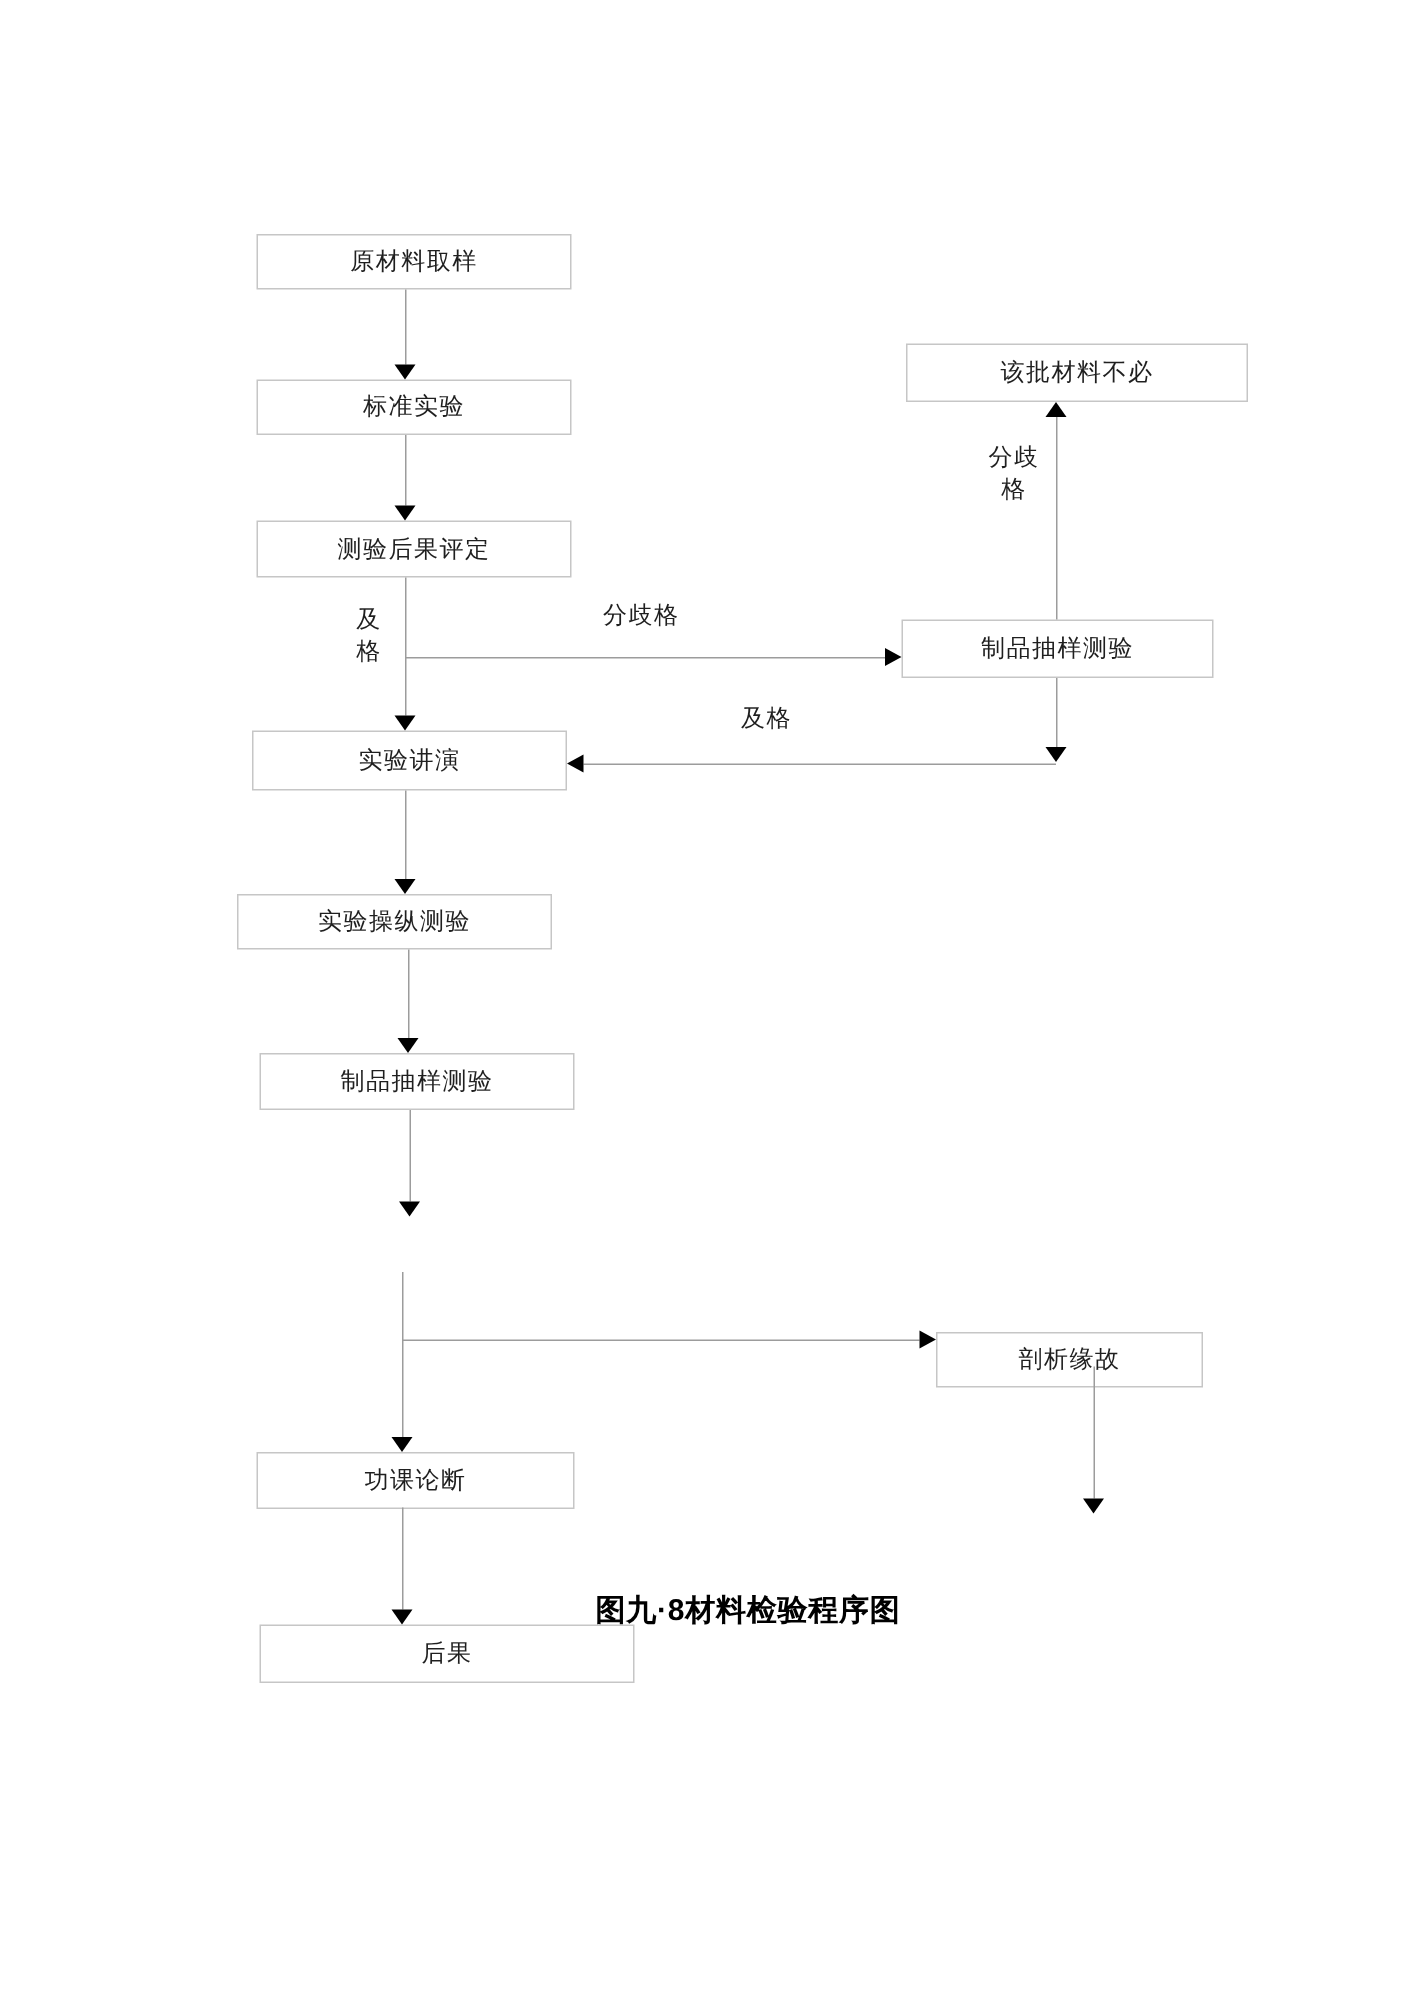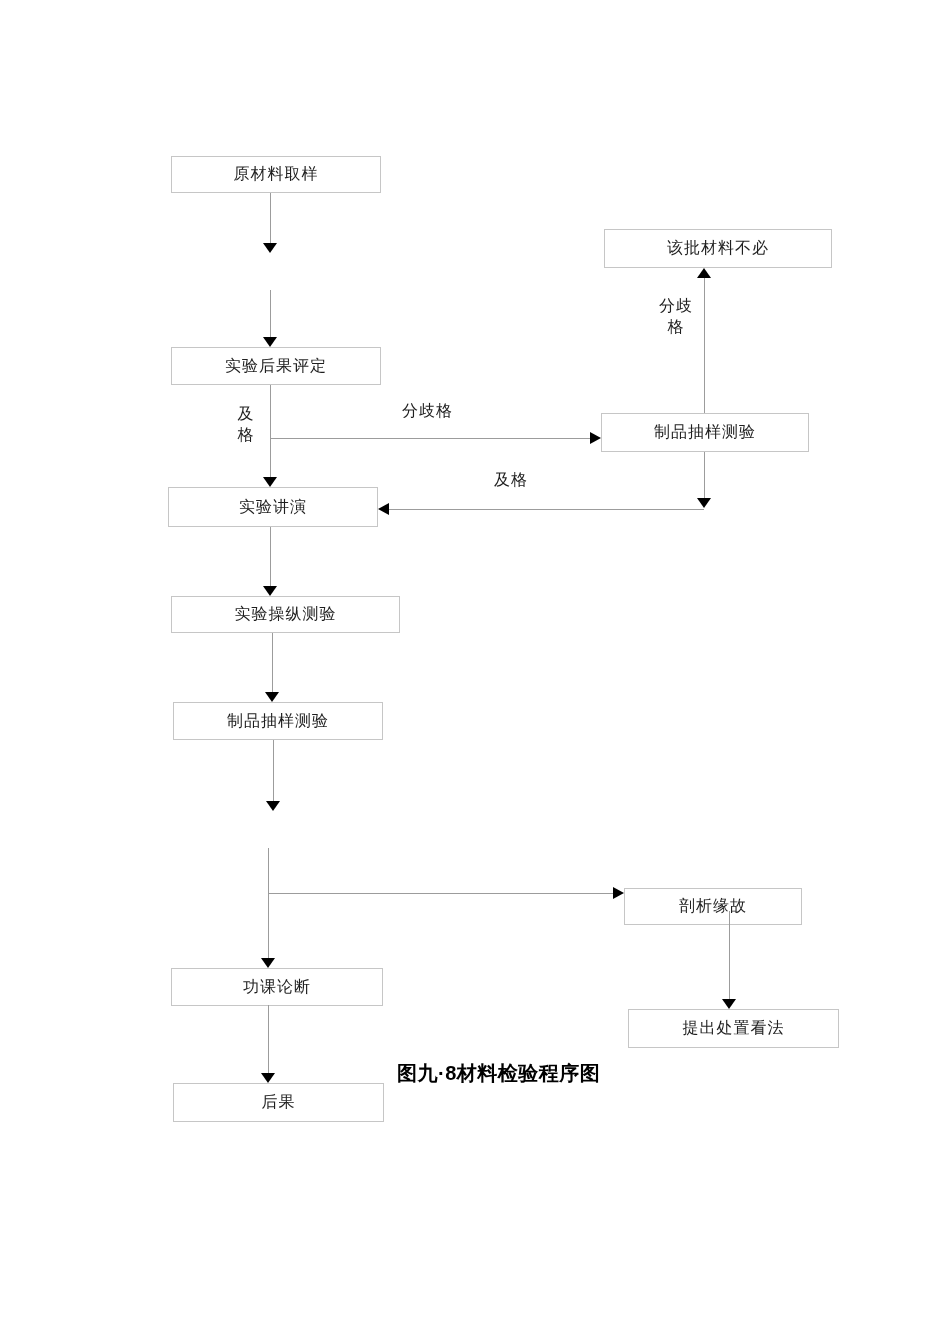--- a/index.html
+++ b/index.html
@@ -45,41 +45,41 @@
     text-align:center;
   }
 </style>
 </head>
 <body>
 
 <div class="canvas">
 
   <div class="box" style="left:155px;top:156px;width:210px;height:37px">原材料取样</div>
 
+  <div class="box" style="left:155px;top:253px;width:210px;height:37px">标准实验</div>
 
-  <div class="box" style="left:155px;top:347px;width:210px;height:38px">实验后果评定</div>
+  <div class="box" style="left:155px;top:347px;width:210px;height:38px">测验后果评定</div>
 
   <div class="box" style="left:152px;top:487px;width:210px;height:40px">实验讲演</div>
 
-  <div class="box" style="left:155px;top:596px;width:229px;height:37px">实验操纵测验</div>
+  <div class="box" style="left:142px;top:596px;width:210px;height:37px">实验操纵测验</div>
 
   <div class="box" style="left:157px;top:702px;width:210px;height:38px">制品抽样测验</div>
 
 
   <div class="box" style="left:155px;top:968px;width:212px;height:38px">功课论断</div>
 
-  <div class="box" style="left:157px;top:1083px;width:211px;height:39px">后果</div>
+  <div class="box" style="left:157px;top:1083px;width:250px;height:39px">后果</div>
 
   <div class="box" style="left:588px;top:229px;width:228px;height:39px">该批材料不必</div>
 
   <div class="box" style="left:585px;top:413px;width:208px;height:39px">制品抽样测验</div>
 
   <div class="box" style="left:608px;top:888px;width:178px;height:37px">剖析缘故</div>
 
-  <div class="box" style="left:612px;top:1009px;width:211px;height:39px">提出处置看法</div>
 
   <div class="vline" style="left:254px;top:193px;height:50px"></div>
   <div class="arr arr-down" style="left:247px;top:243px"></div>
 
   <div class="vline" style="left:254px;top:290px;height:47px"></div>
   <div class="arr arr-down" style="left:247px;top:337px"></div>
 
   <div class="vline" style="left:254px;top:385px;height:92px"></div>
   <div class="arr arr-down" style="left:247px;top:477px"></div>
 

